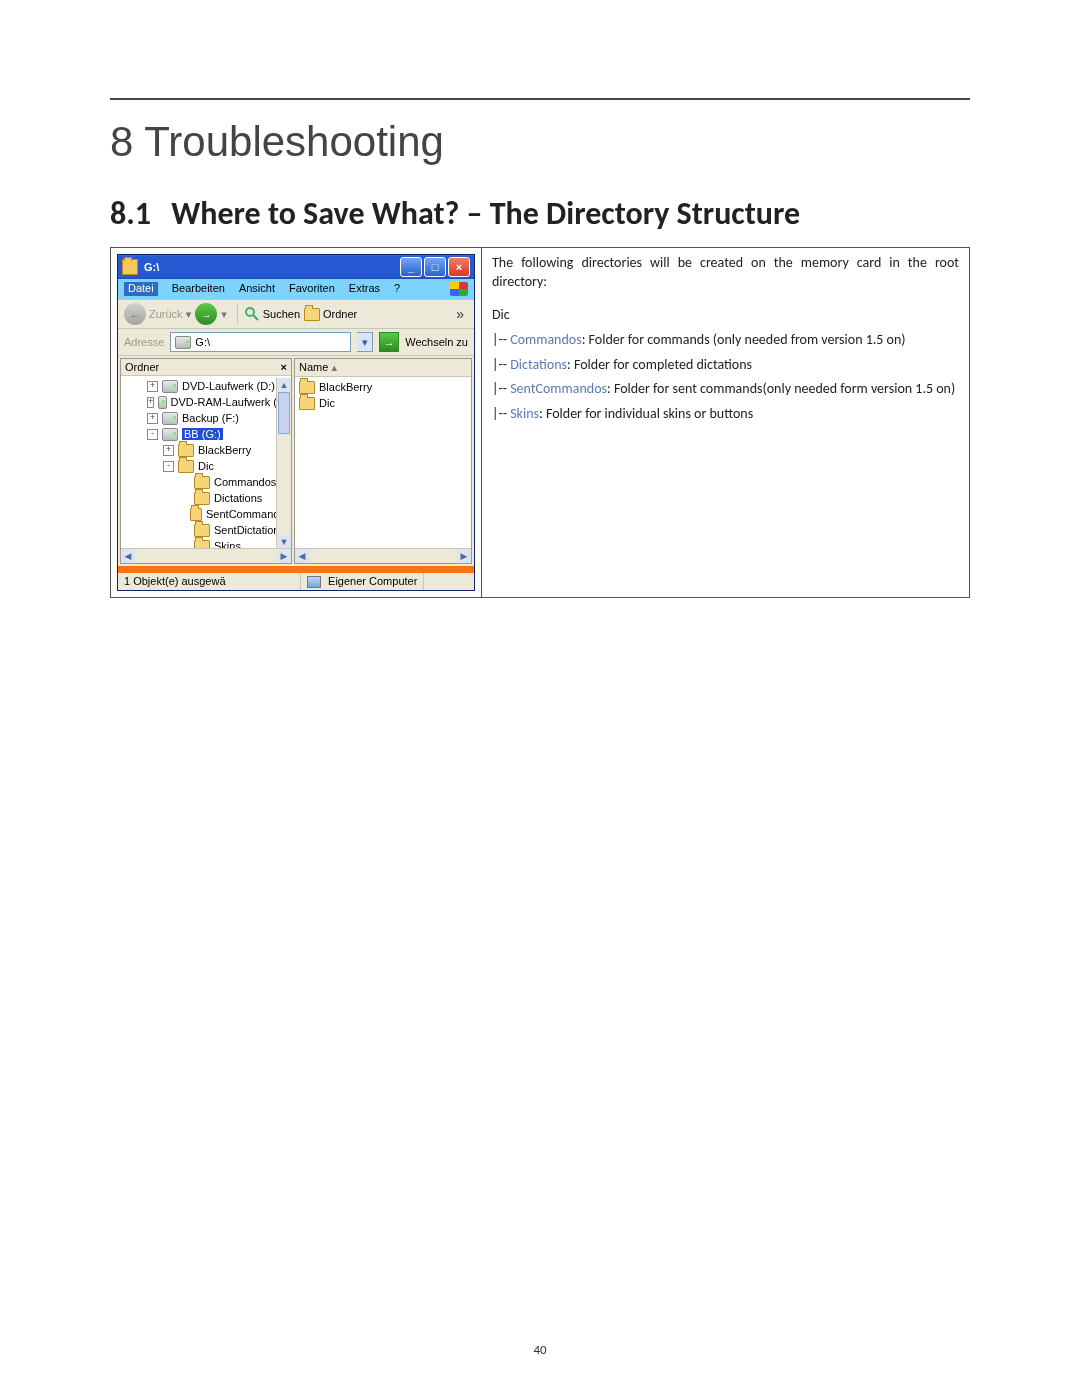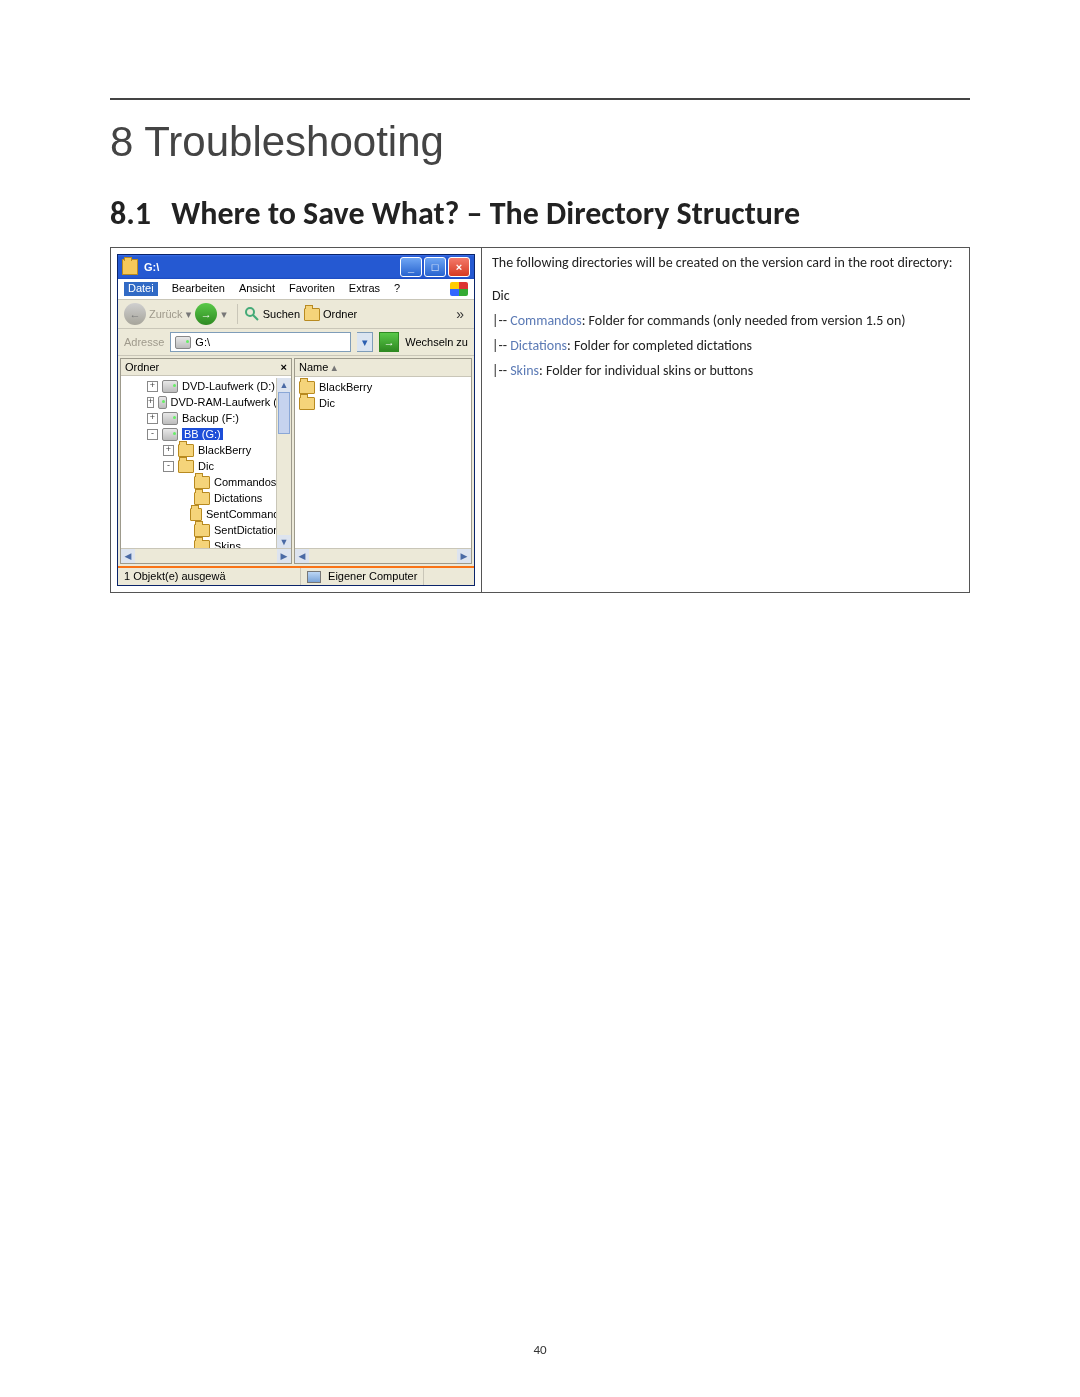--- a/index.html
+++ b/index.html
@@ -55,21 +55,21 @@
     background: linear-gradient(#3a6ee7 0%, #2559d2 8%, #2559d2 92%, #1b4abf 100%);
     display: flex; align-items: center; padding: 0 4px;
     color: #fff;
     font-weight: bold;
   }
   .xp-title .ico { width:14px;height:14px;background:#f5c85a;border:1px solid #b88a20;margin-right:6px; position:relative;}
   .xp-title .ico::before{content:"";position:absolute;top:-3px;left:1px;width:6px;height:3px;background:#f5c85a;border:1px solid #b88a20;border-bottom:none;}
   .xp-title .spacer{flex:1}
   .xp-btn { width:20px;height:18px;border:1px solid #fff;background:linear-gradient(#6fa6f4,#2763cf);margin-left:2px;display:flex;align-items:center;justify-content:center;color:#fff;font-weight:bold;font-family:Arial;border-radius:3px;}
   .xp-btn.close{background:linear-gradient(#f47a6a,#d63a22);}
-  .xp-menu { background:#ffffff; padding:3px 6px; display:flex; gap:14px; border-bottom:1px solid #c9c6b8;}
+  .xp-menu { background:#7dd3fc; padding:3px 6px; display:flex; gap:14px; border-bottom:1px solid #c9c6b8;}
   .xp-menu span:first-child{ color:#fff; background:#316ac5; padding:0 4px; }
   .xp-menu .winflag{margin-left:auto;width:18px;height:14px;background:
      conic-gradient(#d33 0 25%, #3a3 0 50%, #36f 0 75%, #fc0 0 100%);
      border-radius:2px;}
   .xp-toolbar{display:flex;align-items:center;gap:4px;padding:3px 6px;border-bottom:1px solid #c9c6b8;background:#ece9d8;}
   .xp-tool{display:flex;align-items:center;gap:3px;color:#9f9a8c;}
   .xp-round{width:22px;height:22px;border-radius:50%;display:flex;align-items:center;justify-content:center;color:#fff;font-weight:bold;}
   .xp-round.green{background:linear-gradient(#59c948,#2f8a22);}
   .xp-round.grey{background:linear-gradient(#cfcfcf,#a6a49a);color:#777;}
   .xp-tool svg{width:16px;height:16px;}
@@ -92,21 +92,21 @@
   .fld{width:14px;height:11px;background:#f5d47a;border:1px solid #b88a20;border-radius:1px;position:relative;}
   .fld::before{content:"";position:absolute;top:-4px;left:0;width:6px;height:3px;background:#f5d47a;border:1px solid #b88a20;border-bottom:none;}
   .sel{background:#1d4ed8;color:#fff;padding:0 2px;}
   .vscroll{position:absolute;right:0;top:19px;bottom:14px;width:14px;background:#ece9d8;border-left:1px solid #c9c6b8;}
   .vscroll .thumb{position:absolute;left:1px;right:1px;top:14px;height:40px;background:#c6d3ee;border:1px solid #8aa7d6;}
   .vscroll .arr{position:absolute;left:0;right:0;height:14px;background:#dde4ef;display:flex;align-items:center;justify-content:center;color:#4a6aa5;font-size:9px;}
   .vscroll .arr.up{top:0;} .vscroll .arr.dn{bottom:0;}
   .hscroll{position:absolute;left:0;right:0;bottom:0;height:14px;background:#ece9d8;border-top:1px solid #c9c6b8;}
   .hscroll .arr{position:absolute;top:0;bottom:0;width:14px;background:#dde4ef;display:flex;align-items:center;justify-content:center;color:#4a6aa5;font-size:9px;}
   .hscroll .arr.l{left:0;} .hscroll .arr.r{right:0;}
-  .xp-status{display:flex;border-top:2px solid #f97316;background:#ece9d8;font-size:11px;}
+  .xp-status{display:flex;border-top:7px solid #f97316;background:#ece9d8;font-size:11px;}
   .xp-status div{padding:2px 6px;border-right:1px solid #c9c6b8;}
   .xp-status div:first-child{flex:0 0 170px;}
   .xp-status .mon{width:12px;height:10px;border:1px solid #777;background:linear-gradient(#bcd6f5,#7ba4d8);margin-right:4px;display:inline-block;vertical-align:middle;}
 
   .page-number{
     position:absolute; left:0; right:0; bottom:40px;
     text-align:center; font-size:13px; color:#333;
   }
 </style>
 </head>
@@ -292,23 +292,24 @@
         <div>1 Objekt(e) ausgewä</div>
         <div>
           <span class="mon"></span>
           <span>Eigener Computer</span>
         </div>
       </div>
     </div>
 
   </div>
   <div class="right">
-    <p class="intro">The following directories will be created on the version card in the root directory:</p>
+    <p class="intro">The following directories will be created on the memory card in the root directory:</p>
     <p>Dic</p>
     <div id="desc-items">
         <p>|-- <span class="folder-link">Commandos</span>: Folder for commands (only needed from version 1.5 on)</p>
         <p>|-- <span class="folder-link">Dictations</span>: Folder for completed dictations</p>
+        <p>|-- <span class="folder-link">SentCommandos</span>: Folder for sent commands(only needed form version 1.5 on)</p>
         <p>|-- <span class="folder-link">Skins</span>: Folder for individual skins or buttons</p>
       </div>
   </div>
 </div>
 
 <div class="page-number">40</div>
 
 </body></html>

